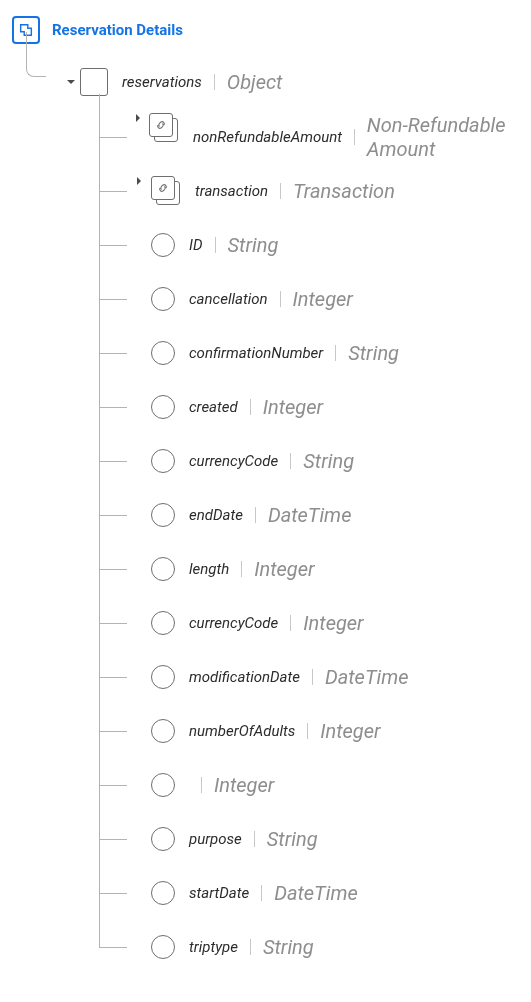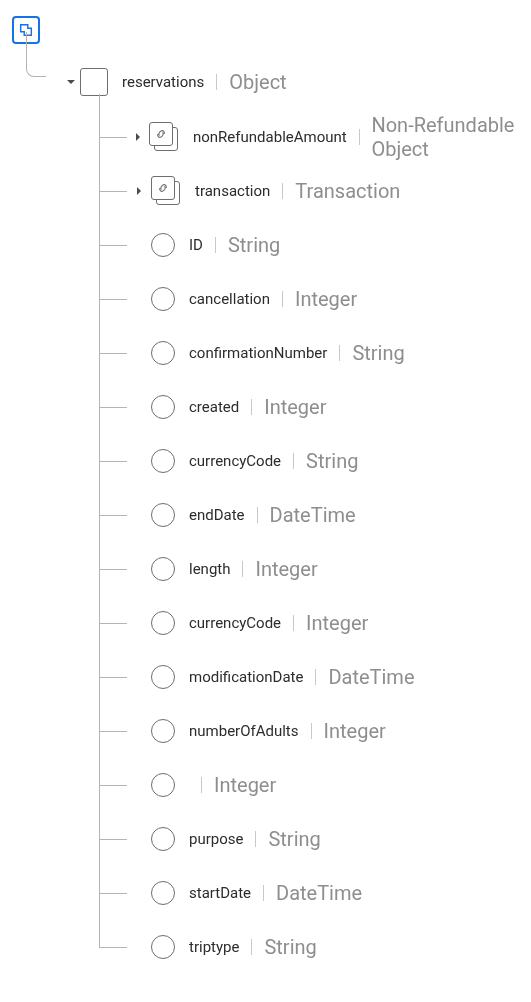--- a/index.html
+++ b/index.html
@@ -108,20 +108,21 @@
 
     .node-content {
       display: flex;
       align-items: center;
       gap: 14px;
       margin-left: 14px;
     }
     .label-pair {
       display: flex;
       align-items: center;
+      font-style: italic;
     }
     .label-name {
       color: #2c2c2c;
       font-weight: 400;
       font-size: 15px;
     }
     .label-type {
       color: #8e8e8e;
       font-size: 20px;
       font-weight: 400;
@@ -163,39 +164,39 @@
     .child-row .elbow {
       position: absolute;
       left: 0;
       top: 50%;
       width: 28px;
       border-top: 1.5px solid #b3b3b3;
     }
     .child-row .node {
       margin-left: 34px;
       display: flex;
-      align-items: center;
     }
     .child-row .chev-holder {
       width: 16px;
       display: flex;
       justify-content: center;
       margin-right: 2px;
     }
     .child-row.leaf .chev-holder { width: 16px; }
   </style>
 </head>
 <body>
 
 <div class="root-row">
   <div class="root-icon">
     <svg viewBox="0 0 18 18">
         <path d="M3 3 h8 v4 h4 v8 h-8 v-4 h-4 z M11 3 v4 h4" fill="none" stroke="#1473e6" stroke-width="1.6"></path>
       </svg>
   </div>
+  <div class="root-title">Reservation Details</div>
 </div>
 
 <div class="tree">
   <div class="l1-row">
     <div class="l1-connector">
         <div class="v"></div>
       </div>
     <span class="chevron">
       <svg viewBox="0 0 10 10">
           <path d="M1 3 L5 7 L9 3 Z"></path>
@@ -228,21 +229,21 @@
             <div class="front">
               <svg viewBox="0 0 18 18">
                 <path d="M7 11 a3 3 0 0 1 0-4 l2-2 a3 3 0 0 1 4 4 M11 7 a3 3 0 0 1 0 4 l-2 2 a3 3 0 0 1 -4 -4" stroke-width="1.4"></path>
               </svg>
             </div>
           </div>
           <div class="node-content">
             <div class="label-pair">
               <span class="label-name">nonRefundableAmount</span>
               <span class="divider"></span>
-              <span class="label-type">Non-Refundable Object</span>
+              <span class="label-type">Non-Refundable Amount</span>
             </div>
           </div>
         </div>
       </div>
       <div class="child-row">
         <div class="elbow"></div>
         <div class="node">
           <div class="chev-holder">
             <span class="chevron">
               <svg viewBox="0 0 10 10">

